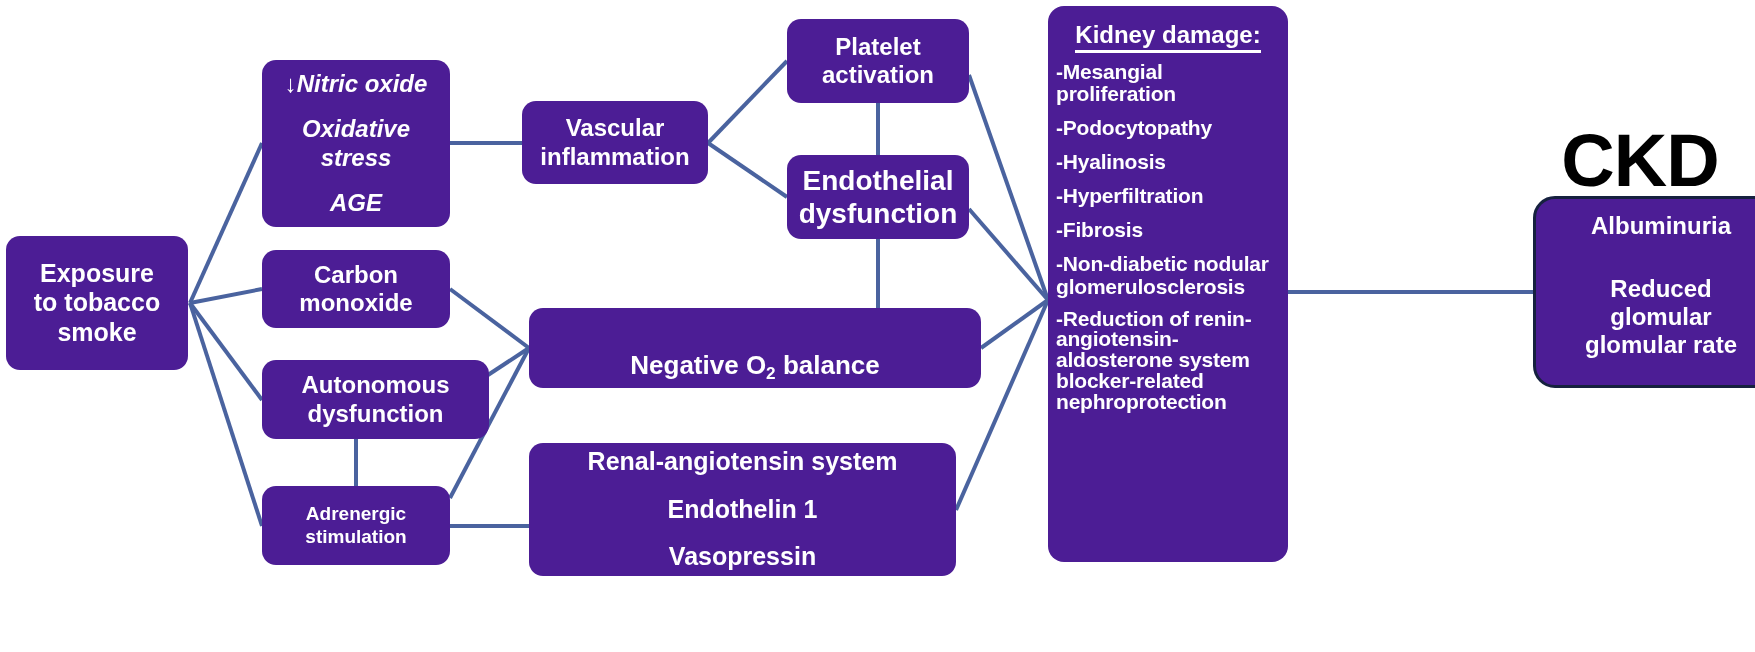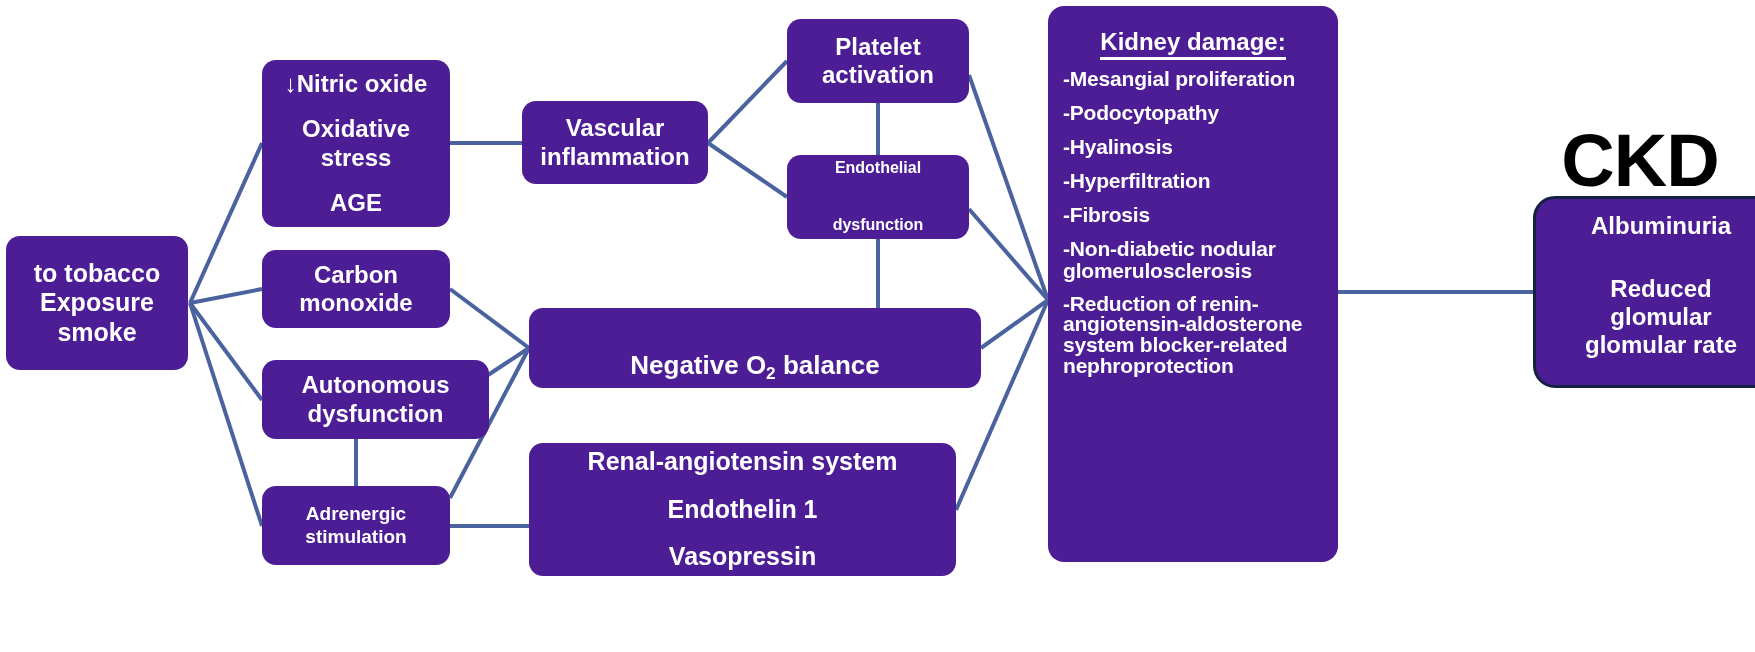--- a/index.html
+++ b/index.html
@@ -37,38 +37,38 @@
     text-align: center;
     line-height: 1.18;
     z-index: 2;
     padding: 4px 8px;
   }
   .node .ln { display: block; width: 100%; }
   .node .gap { height: 0.72em; }
 
   
   #n-exposure { left: 6px;   top: 236px; width: 182px; height: 134px; font-size: 25px; }
-  #n-oxidative{ left: 262px; top: 60px;  width: 188px; height: 167px; font-size: 24px; }
+  #n-oxidative{ left: 262px; top: 60px;  width: 188px; height: 167px; font-size: 24px; font-style: italic; }
   #n-carbon   { left: 262px; top: 250px; width: 188px; height: 78px;  font-size: 24px; }
   #n-autonom  { left: 262px; top: 360px; width: 227px; height: 79px;  font-size: 24px; }
   #n-adren    { left: 262px; top: 486px; width: 188px; height: 79px;  font-size: 19px; }
   #n-vascular { left: 522px; top: 101px; width: 186px; height: 83px;  font-size: 24px; }
   #n-platelet { left: 787px; top: 19px;  width: 182px; height: 84px;  font-size: 24px; }
-  #n-endoth   { left: 787px; top: 155px; width: 182px; height: 84px;  font-size: 16px; justify-content: space-between; }
+  #n-endoth   { left: 787px; top: 155px; width: 182px; height: 84px;  font-size: 28px; }
   #n-negO2    { left: 529px; top: 308px; width: 452px; height: 80px;  font-size: 26px; justify-content: flex-end; }
   #n-ras      { left: 529px; top: 443px; width: 427px; height: 133px; font-size: 25px; }
 
   #n-kidney {
-    left: 1048px; top: 6px; width: 290px; height: 556px;
+    left: 1048px; top: 6px; width: 240px; height: 556px;
     border-radius: 16px;
     font-size: 21px;
     align-items: flex-start;
     justify-content: flex-start;
     text-align: left;
-    padding: 7px;
+    padding: 0;
     line-height: 1.05;
   }
   #n-kidney .khead {
     width: 100%;
     text-align: center;
     font-size: 24px;
     margin-top: 16px;
     margin-bottom: 2px;
   }
   #n-kidney .khead span {
@@ -145,22 +145,22 @@
 
       <line x1="981" y1="348" x2="1048" y2="300"></line>
 
       <line x1="956" y1="510" x2="1048" y2="300"></line>
 
       <line x1="1288" y1="292" x2="1533" y2="292"></line>
     </g>
   </svg>
 
   <div class="node" id="n-exposure">
+    <span class="ln">Exposure</span>
     <span class="ln">to tobacco</span>
-    <span class="ln">Exposure</span>
     <span class="ln">smoke</span>
   </div>
 
   <div class="node" id="n-oxidative">
     <span class="ln"><span class="darr">↓</span><span>Nitric oxide</span></span>
     <span class="gap"></span>
     <span class="ln">Oxidative</span>
     <span class="ln">stress</span>
     <span class="gap"></span>
     <span class="ln">AGE</span>

